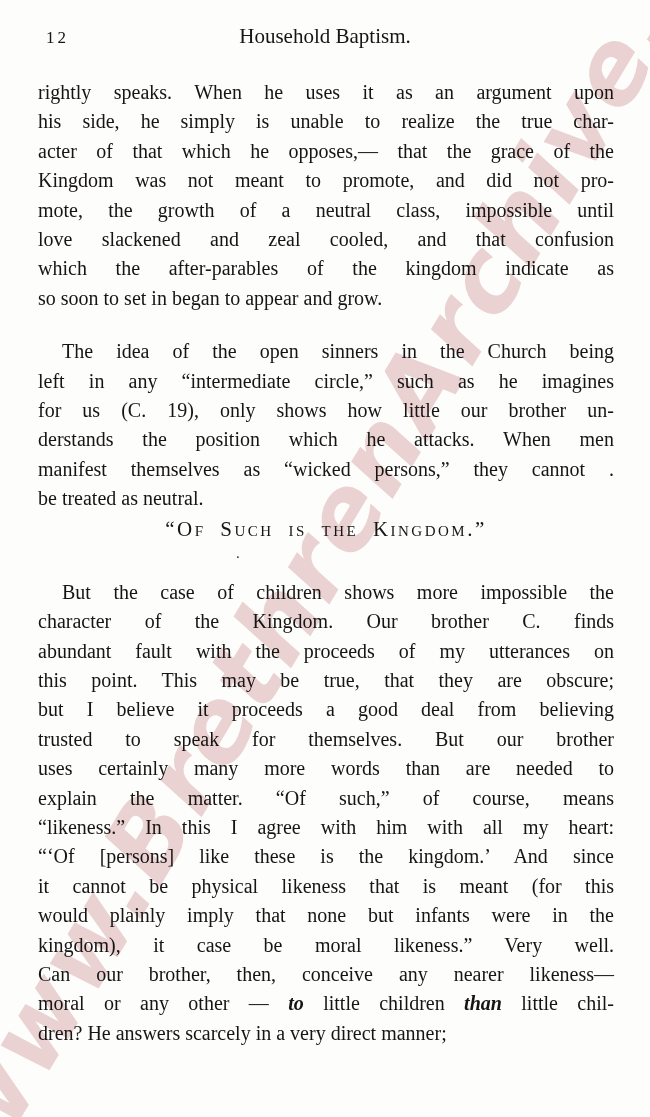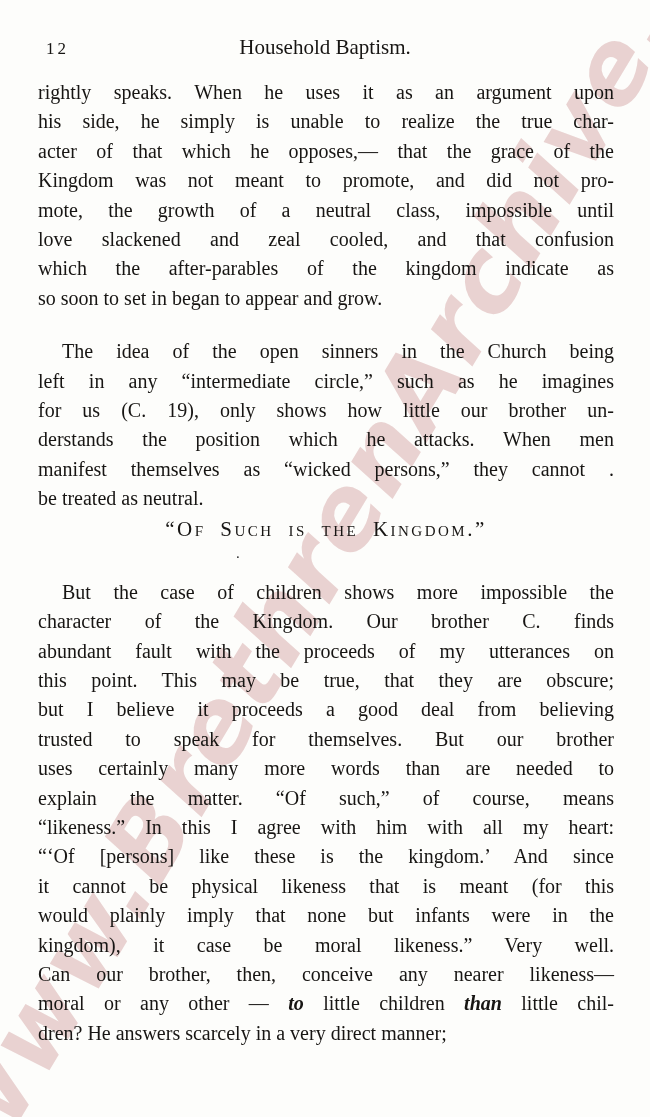--- a/index.html
+++ b/index.html
@@ -8,21 +8,21 @@
     position: relative;
     width: 650px;
     height: 1117px;
     background: #fdfdfb;
     overflow: hidden;
     font-family: "Liberation Serif", "DejaVu Serif", serif;
     color: #171513;
   }
 
   
-  .header { position: absolute; top: 24px; left: 0; right: 0; height: 32px; z-index: 2; margin-top: 11px; }
+  .header { position: absolute; top: 24px; left: 0; right: 0; height: 32px; z-index: 2; }
   .page-number {
     position: absolute; left: 46px; top: 4px;
     font-size: 17px; letter-spacing: 3px;
   }
   .running-title {
     position: absolute; left: 0; right: 0; top: 0;
     text-align: center; font-size: 21px;
   }
 
   

